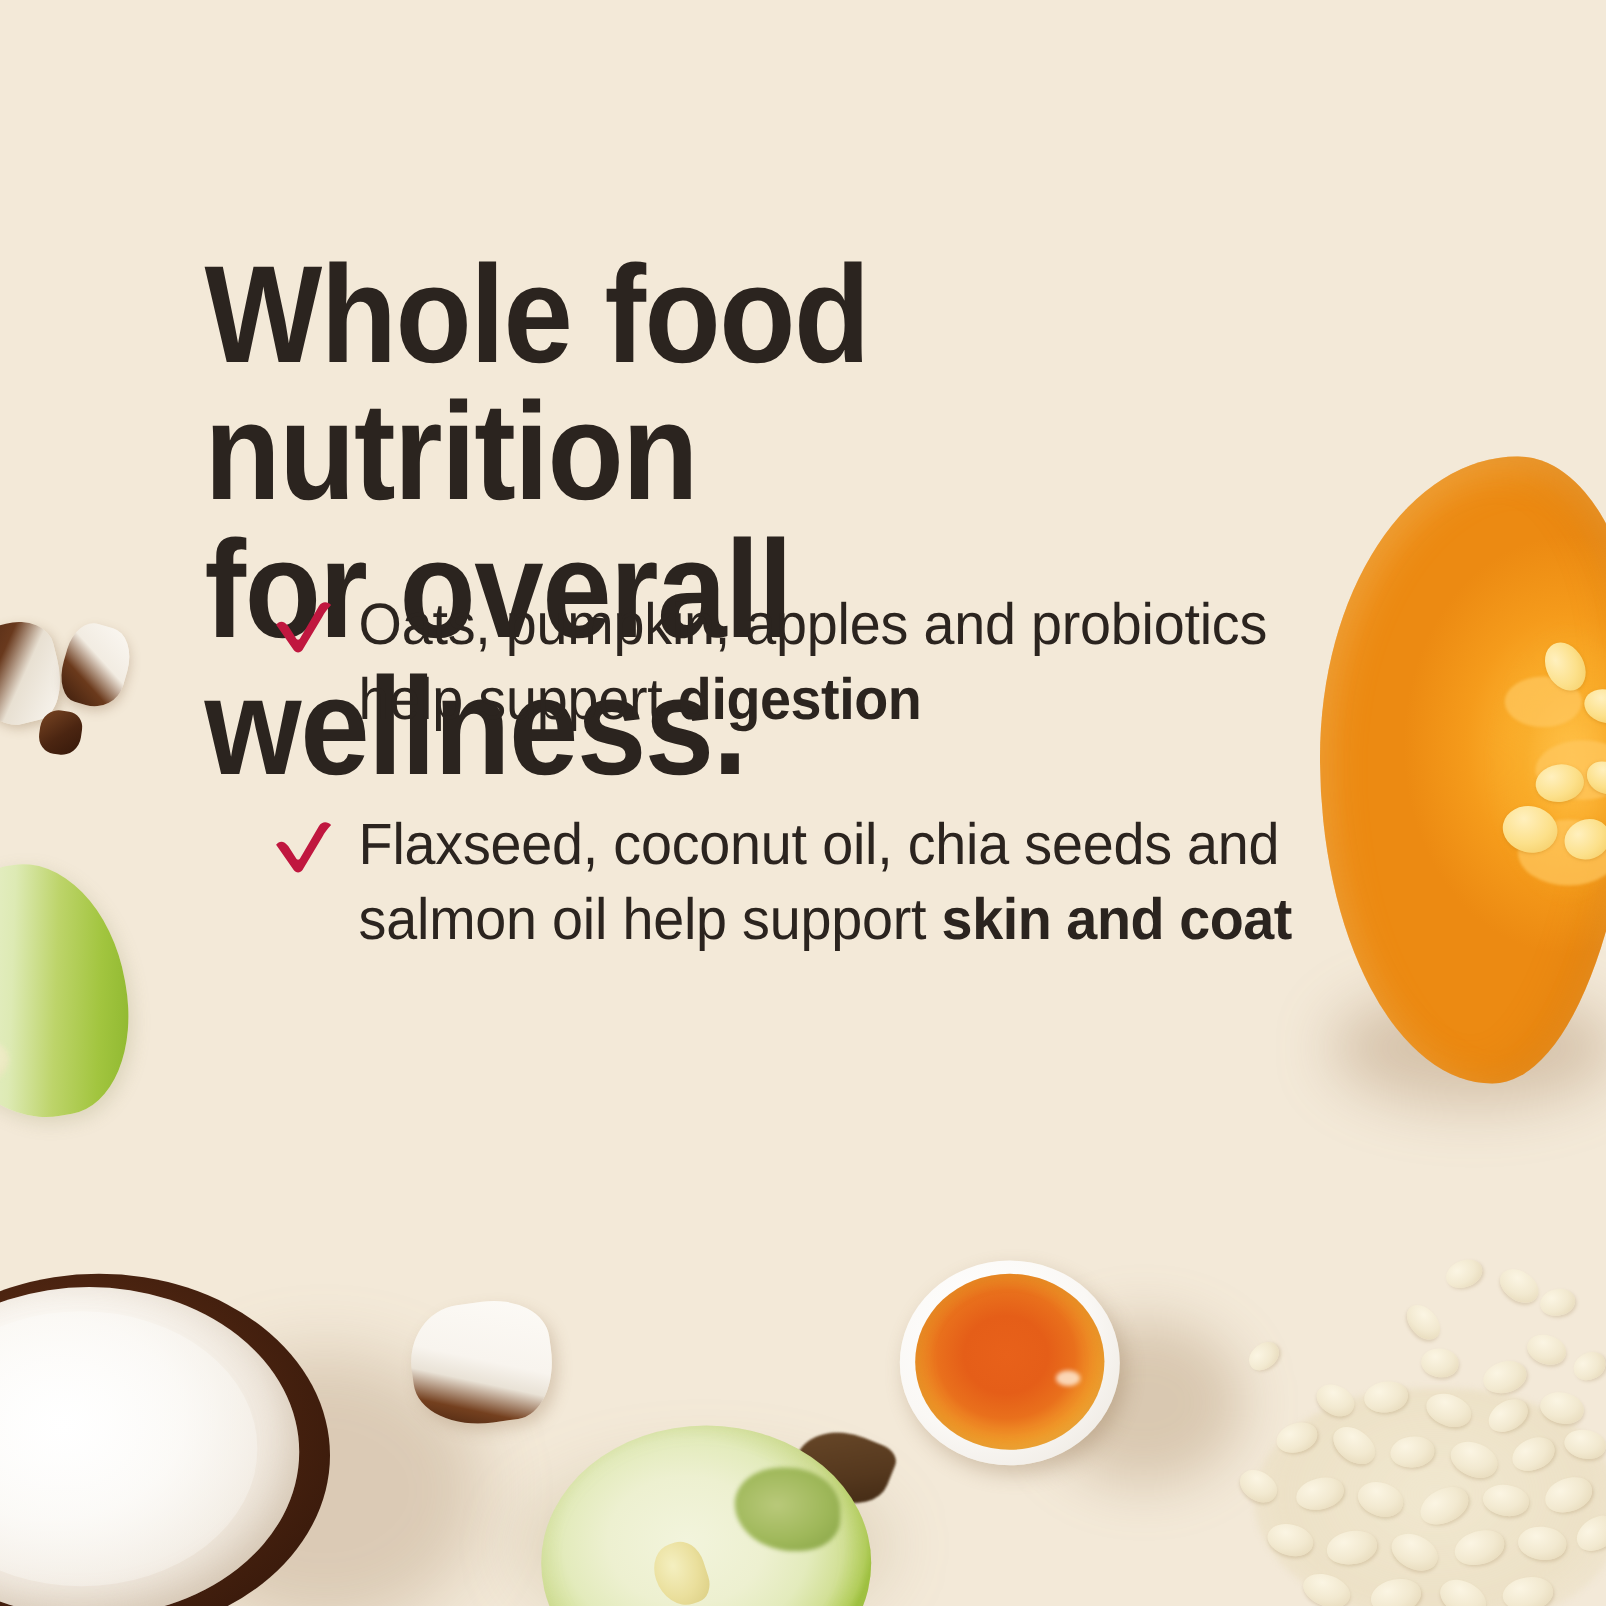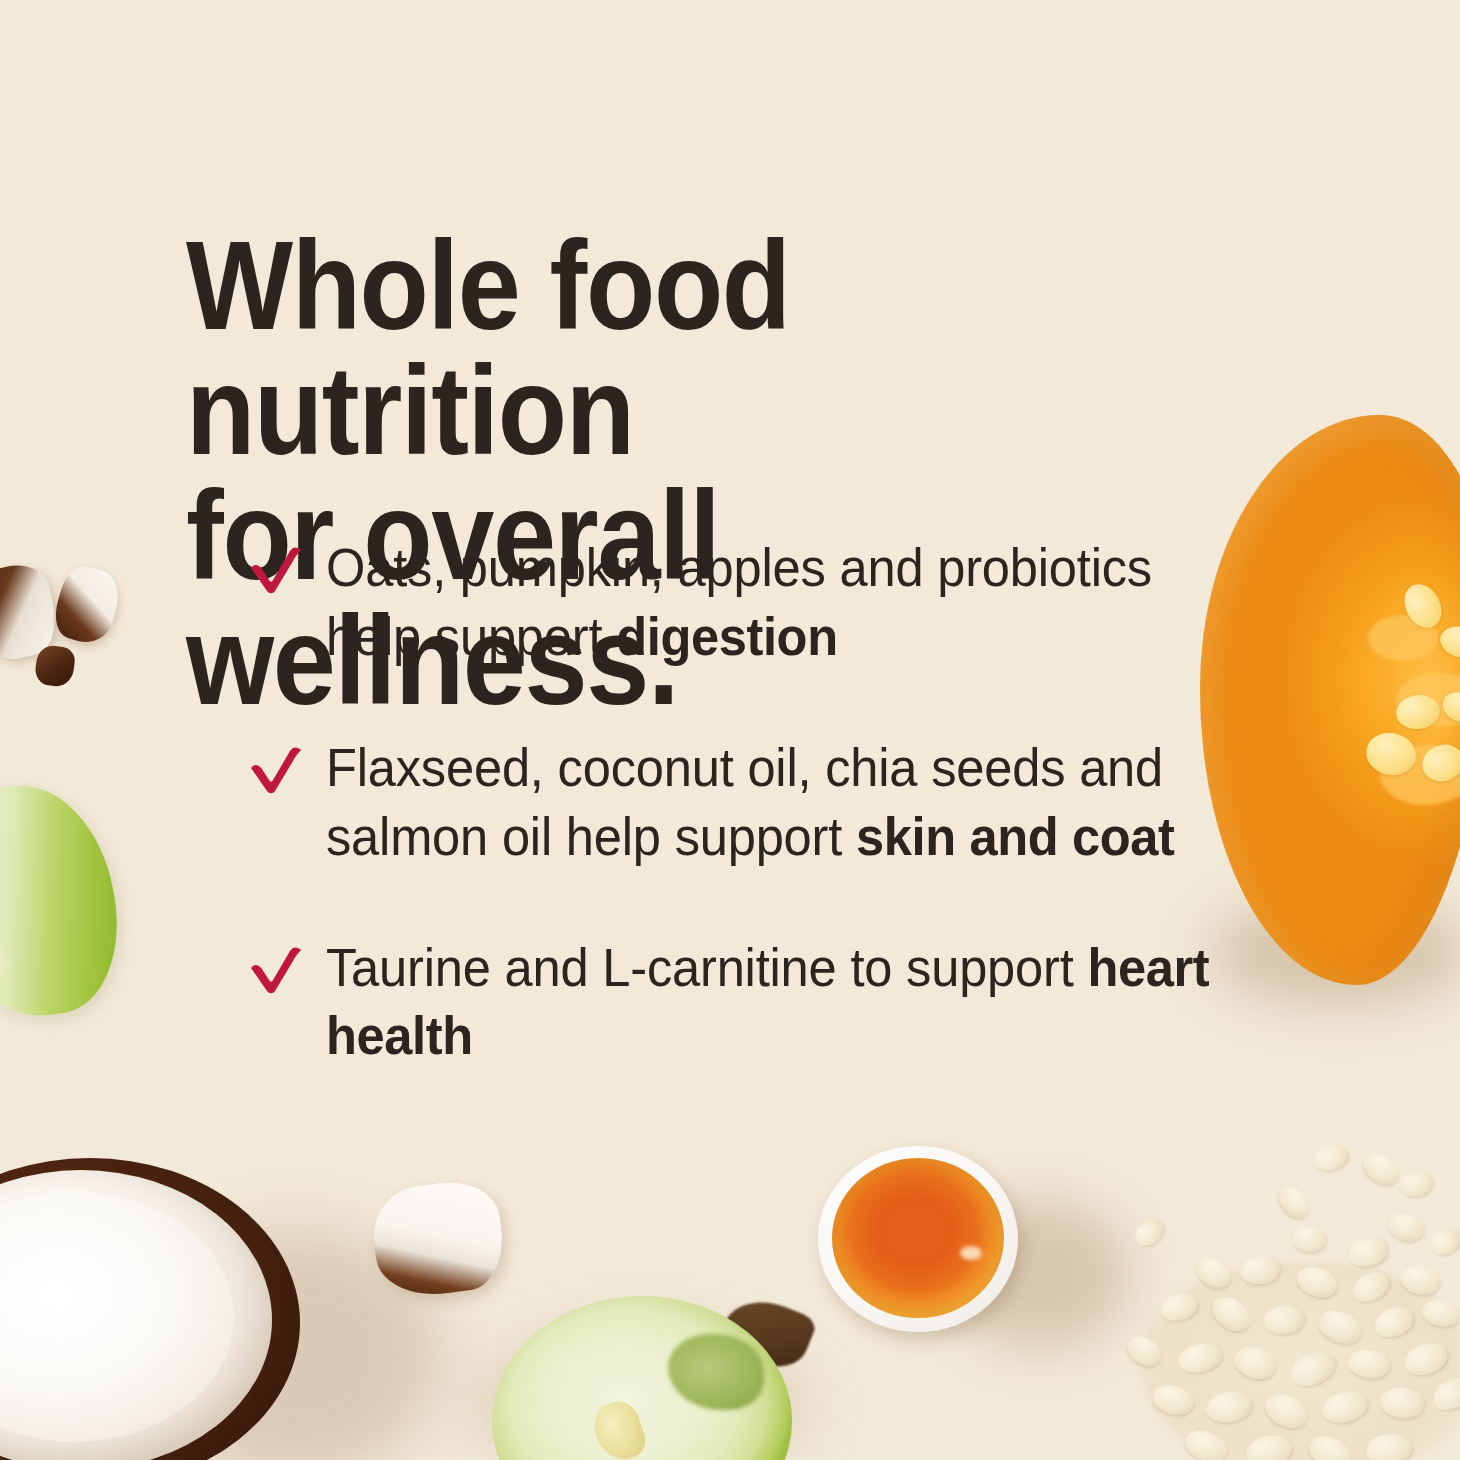--- a/index.html
+++ b/index.html
@@ -401,21 +401,15 @@
             <path d="M3 24 C6 20, 10 20, 14 25 L21 36 C22 38, 24 38, 25 36 L42 7 C45 2, 50 3, 53 6 C50 9, 47 13, 45 17 L27 47 C25 50, 21 50, 19 47 Z" fill="#C0173F"></path>
           </svg></span>
         <span class="bullet-text"><span>Oats, pumpkin, apples and probiotics help support </span><b>digestion</b><span></span></span>
       </li>
       <li class="bullet">
         <span class="check-icon"><svg viewBox="0 0 56 50" width="56" height="50" aria-hidden="true">
             <path d="M3 24 C6 20, 10 20, 14 25 L21 36 C22 38, 24 38, 25 36 L42 7 C45 2, 50 3, 53 6 C50 9, 47 13, 45 17 L27 47 C25 50, 21 50, 19 47 Z" fill="#C0173F"></path>
           </svg></span>
         <span class="bullet-text"><span>Flaxseed, coconut oil, chia seeds and salmon oil help support </span><b>skin and coat</b><span></span></span>
       </li>
-      <li class="bullet">
-        <span class="check-icon"><svg viewBox="0 0 56 50" width="56" height="50" aria-hidden="true">
-            <path d="M3 24 C6 20, 10 20, 14 25 L21 36 C22 38, 24 38, 25 36 L42 7 C45 2, 50 3, 53 6 C50 9, 47 13, 45 17 L27 47 C25 50, 21 50, 19 47 Z" fill="#C0173F"></path>
-          </svg></span>
-        <span class="bullet-text"><span>Taurine and L-carnitine to support </span><b>heart health</b><span></span></span>
-      </li>
     </ul>
 
 </div>
 
 </body></html>

